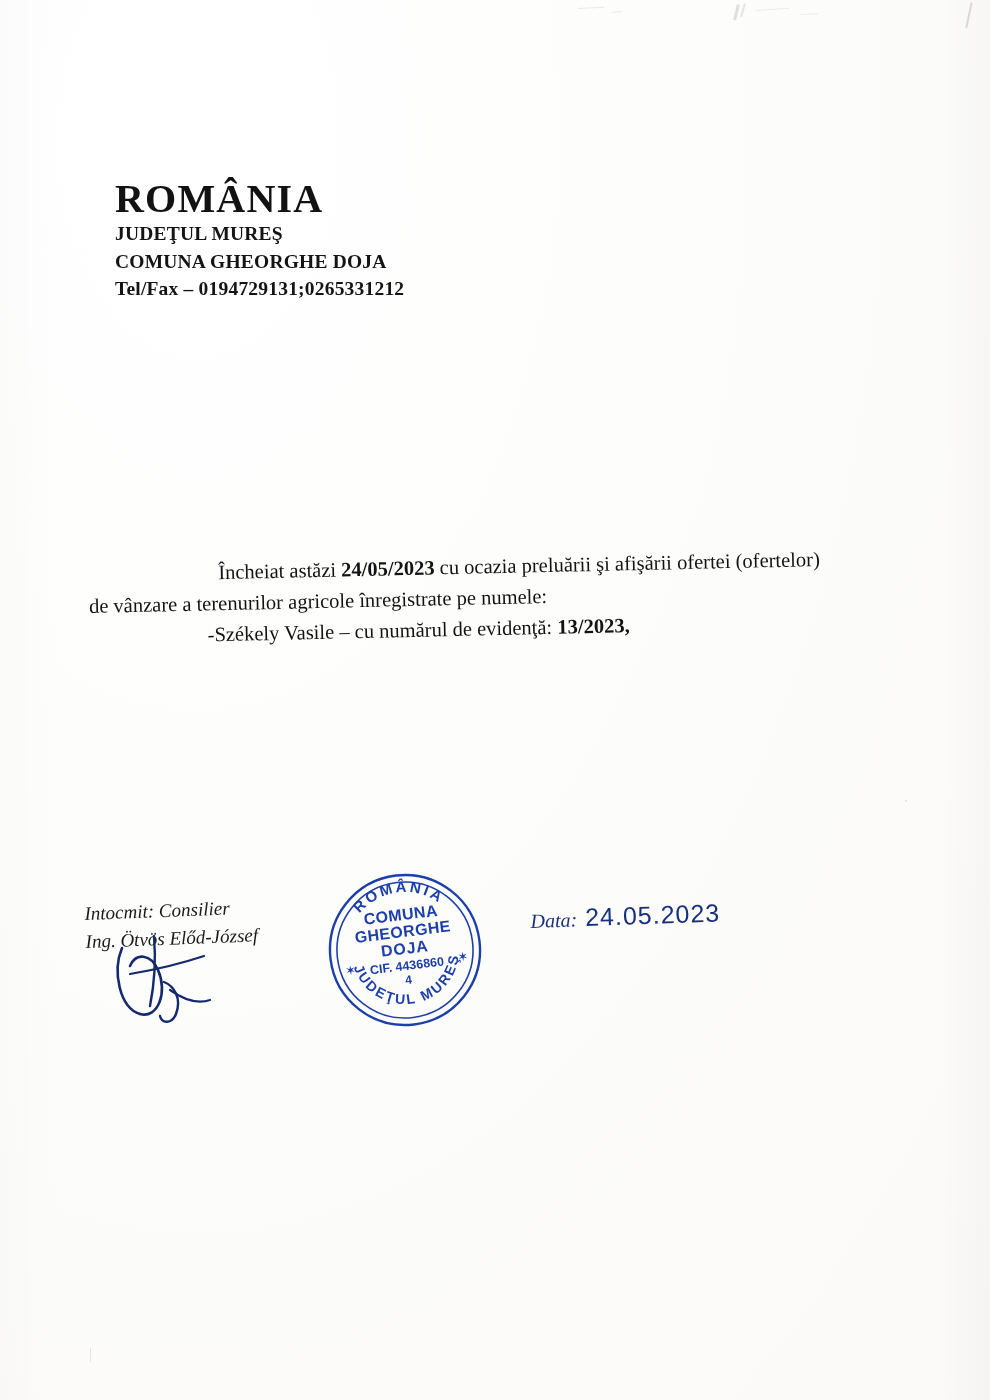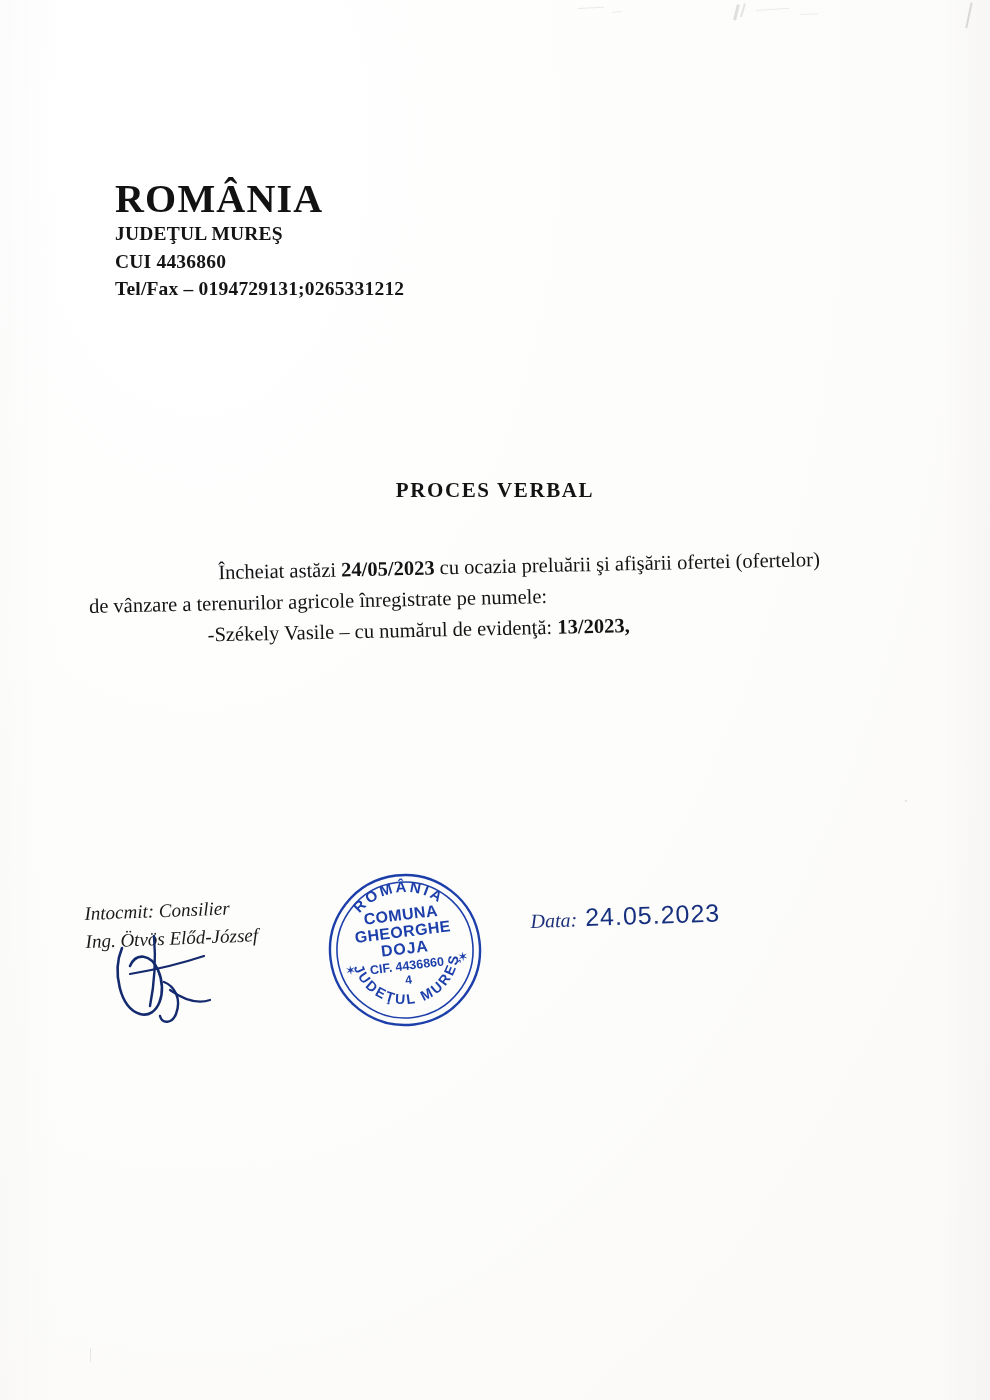--- a/index.html
+++ b/index.html
@@ -208,25 +208,24 @@
   <div class="edge-artifact art-4"></div>
   <div class="edge-artifact art-5"></div>
   <div class="edge-artifact art-6"></div>
   <div class="edge-artifact art-7"></div>
   <div class="edge-artifact art-8"></div>
   <div class="edge-artifact art-9"></div>
 
   <div class="letterhead">
     <div class="country-name">ROMÂNIA</div>
     <div class="lh-line">JUDEŢUL MUREŞ</div>
-    <div class="lh-line">CUI  4436860</div>
+    <div class="lh-line">COMUNA GHEORGHE DOJA</div>
     <div class="lh-line">Tel/Fax – 0194729131;0265331212</div>
   </div>
 
-  <div class="doc-title">PROCES VERBAL</div>
 
   <div class="body-block">
     <div class="body-line l1"><span>Încheiat astăzi </span><span class="b">24/05/2023</span><span> cu ocazia preluării şi afişării ofertei (ofertelor)</span></div>
     <div class="body-line l2">de vânzare a terenurilor agricole înregistrate pe numele:</div>
     <div class="body-line l3"><span>-Székely Vasile –  cu numărul de evidenţă: </span><span class="b">13/2023,</span></div>
   </div>
 
   <div class="sig-block">
     <div class="sig-line">Intocmit: Consilier</div>
     <div class="sig-line">Ing. Ötvös Előd-József</div>

